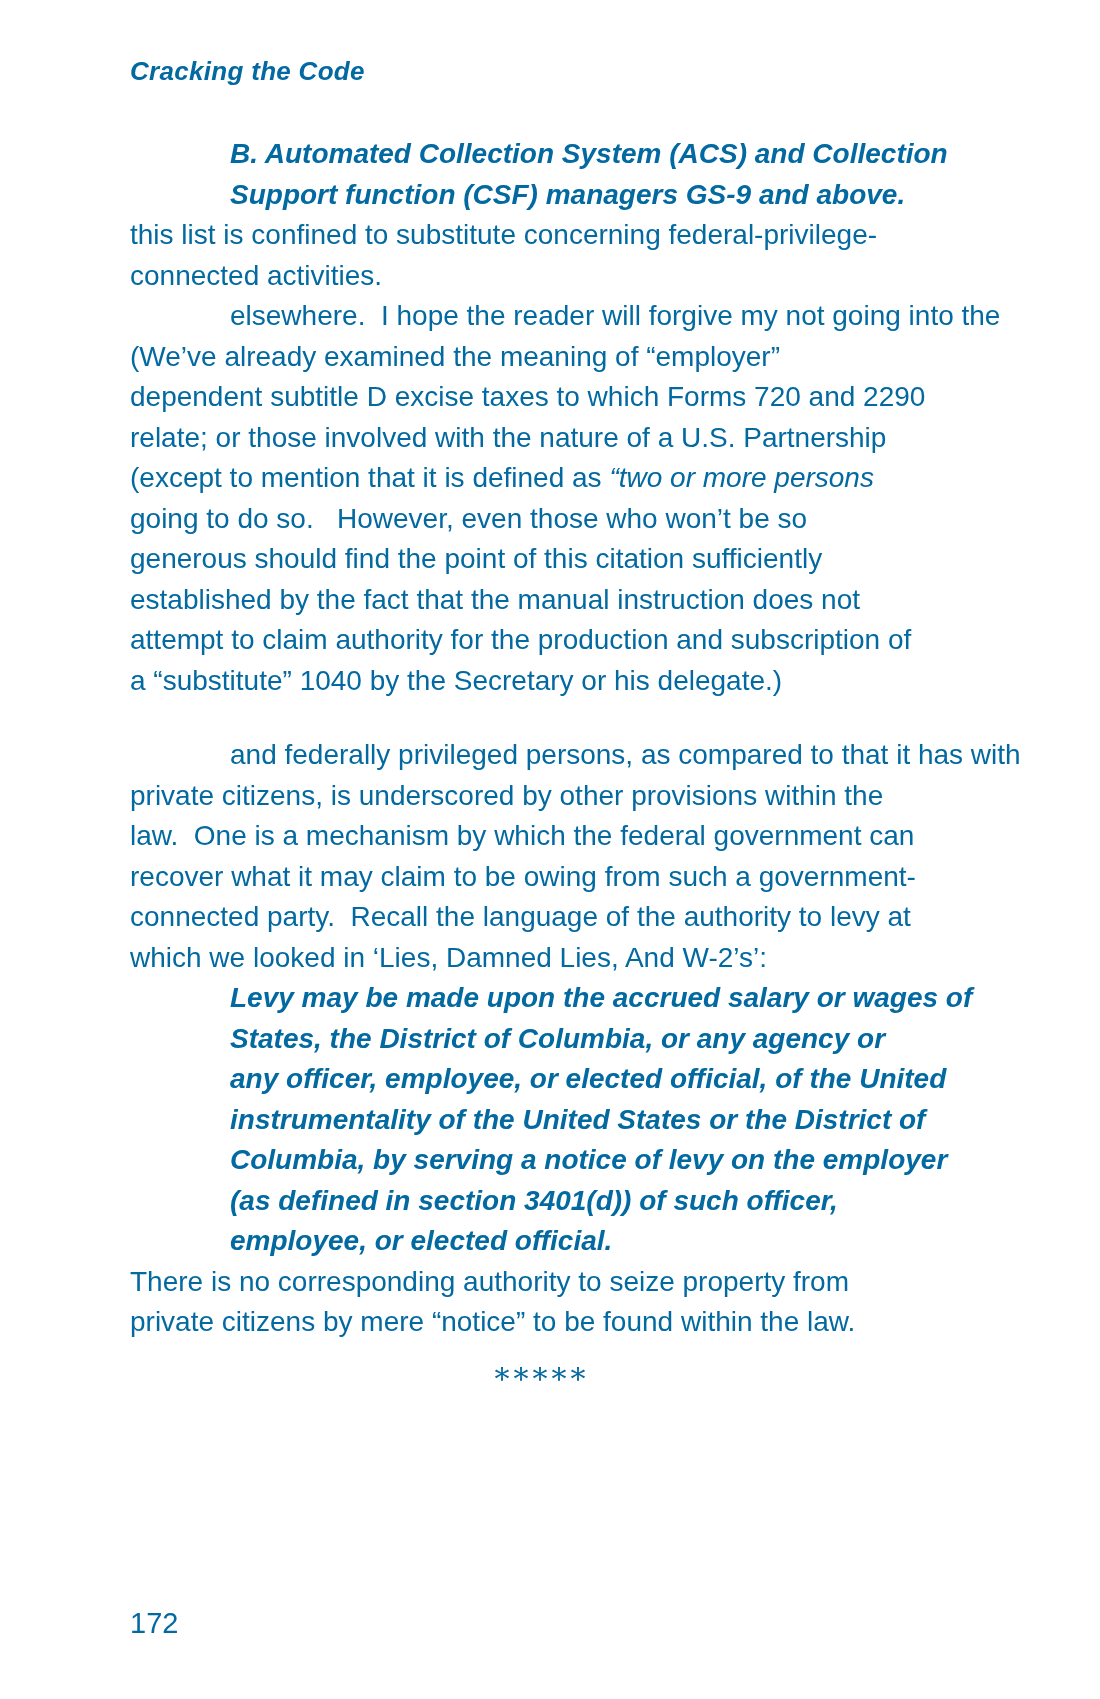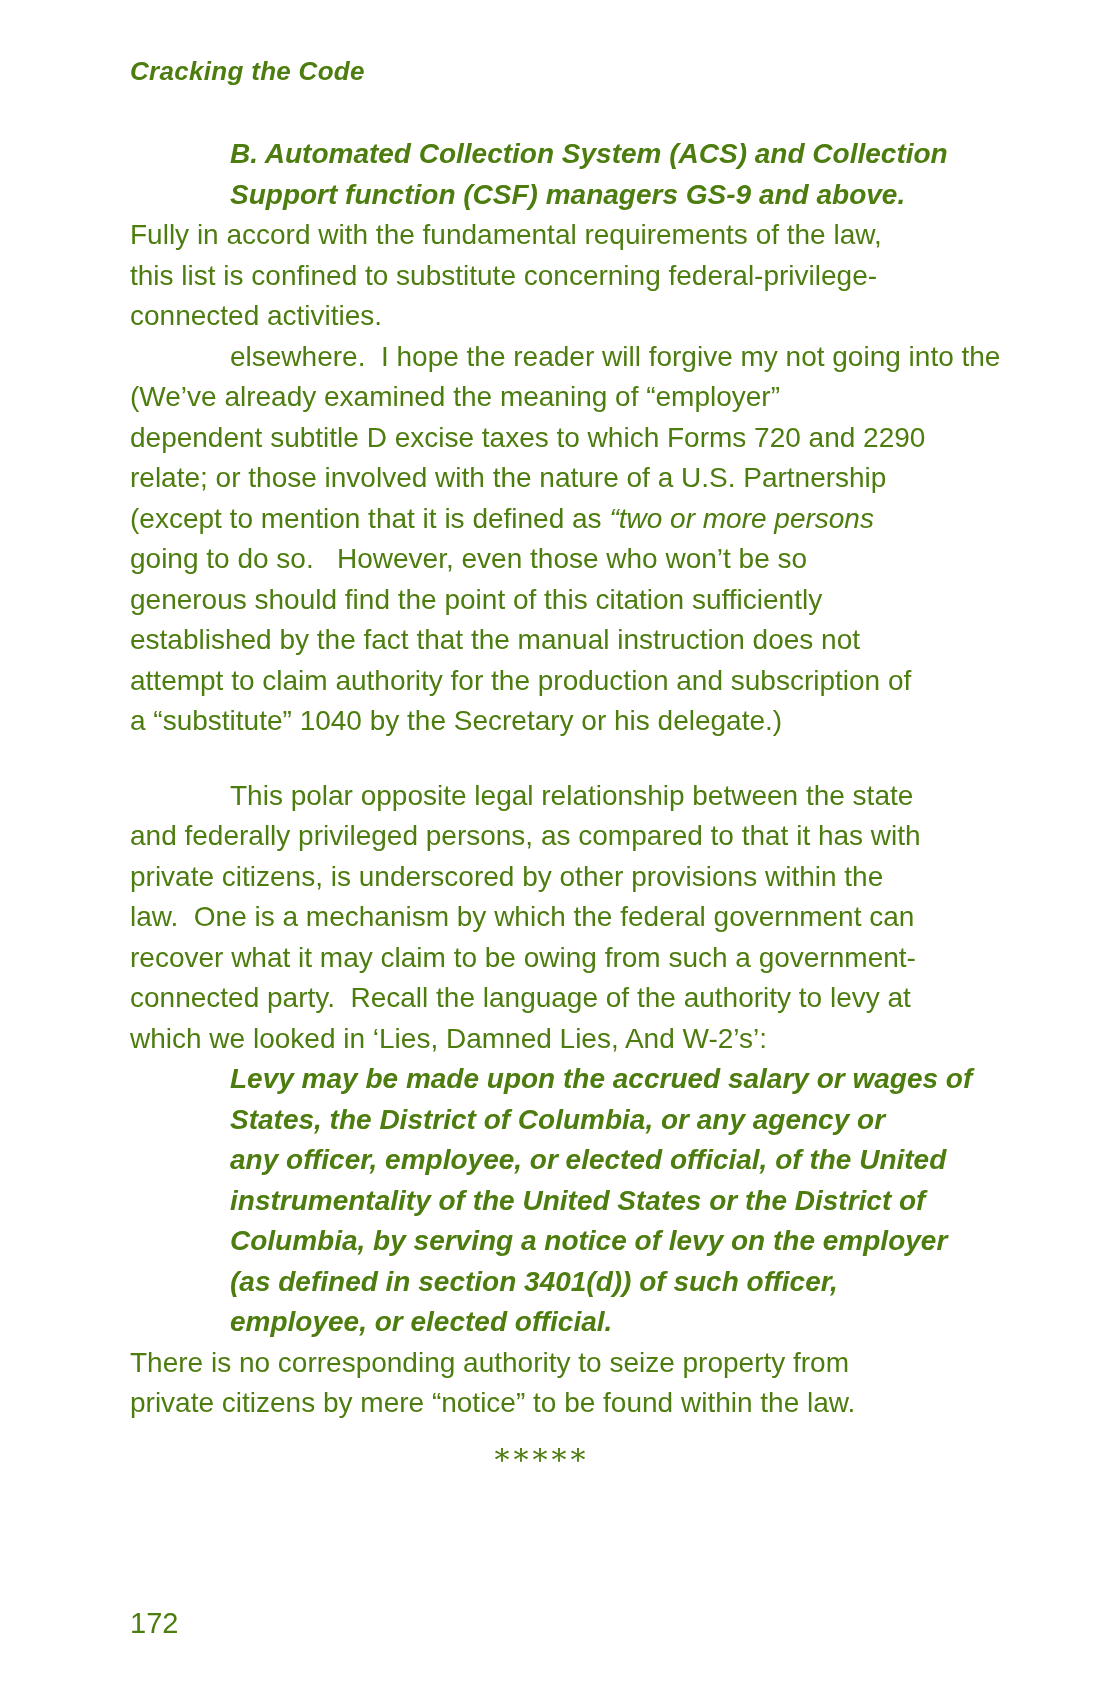--- a/index.html
+++ b/index.html
@@ -1,21 +1,21 @@
 <!DOCTYPE html>
 <html><head>
 <meta charset="utf-8">
 <style>
   html, body { margin: 0; padding: 0; background: #ffffff; }
   .page {
     position: relative;
     width: 1100px;
     height: 1699px;
     background: #ffffff;
-    color: #4d7c0f;
+    color: #0369a1;
     font-family: "Liberation Sans", "DejaVu Sans", sans-serif;
     overflow: hidden;
   }
   .running-header {
     position: absolute;
     left: 130px;
     top: 56px;
     font-size: 26px;
     font-weight: bold;
     font-style: italic;
@@ -59,40 +59,38 @@
   <div class="running-header">Cracking the Code</div>
 
   <div class="body-col">
 
     <div class="block block-indent italic-block">
         <div class="line"><span class="seg">B. Automated Collection System (ACS) and Collection</span></div>
         <div class="line"><span class="seg">Support function (CSF) managers GS-9 and above.</span></div>
       </div>
 
     <div class="block">
-        <div class="line"><span class="seg">Fully in accord with the fundamental requirements of the law,</span></div>
         <div class="line"><span class="seg">this list is confined to substitute concerning federal-privilege-</span></div>
         <div class="line"><span class="seg">connected activities.</span></div>
       </div>
 
     <div class="block first-indent">
         <div class="line"><span class="seg">elsewhere.  I hope the reader will forgive my not going into the</span></div>
         <div class="line"><span class="seg">(We’ve already examined the meaning of “employer”</span></div>
         <div class="line"><span class="seg">dependent subtitle D excise taxes to which Forms 720 and 2290</span></div>
         <div class="line"><span class="seg">relate; or those involved with the nature of a U.S. Partnership</span></div>
         <div class="line"><span class="seg">(except to mention that it is defined as </span><span class="seg it">“two or more persons</span></div>
         <div class="line"><span class="seg">going to do so.   However, even those who won’t be so</span></div>
         <div class="line"><span class="seg">generous should find the point of this citation sufficiently</span></div>
         <div class="line"><span class="seg">established by the fact that the manual instruction does not</span></div>
         <div class="line"><span class="seg">attempt to claim authority for the production and subscription of</span></div>
         <div class="line"><span class="seg">a “substitute” 1040 by the Secretary or his delegate.)</span></div>
       </div>
 
     <div class="block first-indent gap-top">
-        <div class="line"><span class="seg">This polar opposite legal relationship between the state</span></div>
         <div class="line"><span class="seg">and federally privileged persons, as compared to that it has with</span></div>
         <div class="line"><span class="seg">private citizens, is underscored by other provisions within the</span></div>
         <div class="line"><span class="seg">law.  One is a mechanism by which the federal government can</span></div>
         <div class="line"><span class="seg">recover what it may claim to be owing from such a government-</span></div>
         <div class="line"><span class="seg">connected party.  Recall the language of the authority to levy at</span></div>
         <div class="line"><span class="seg">which we looked in ‘Lies, Damned Lies, And W-2’s’:</span></div>
       </div>
 
     <div class="block block-indent italic-block">
         <div class="line"><span class="seg">Levy may be made upon the accrued salary or wages of</span></div>

